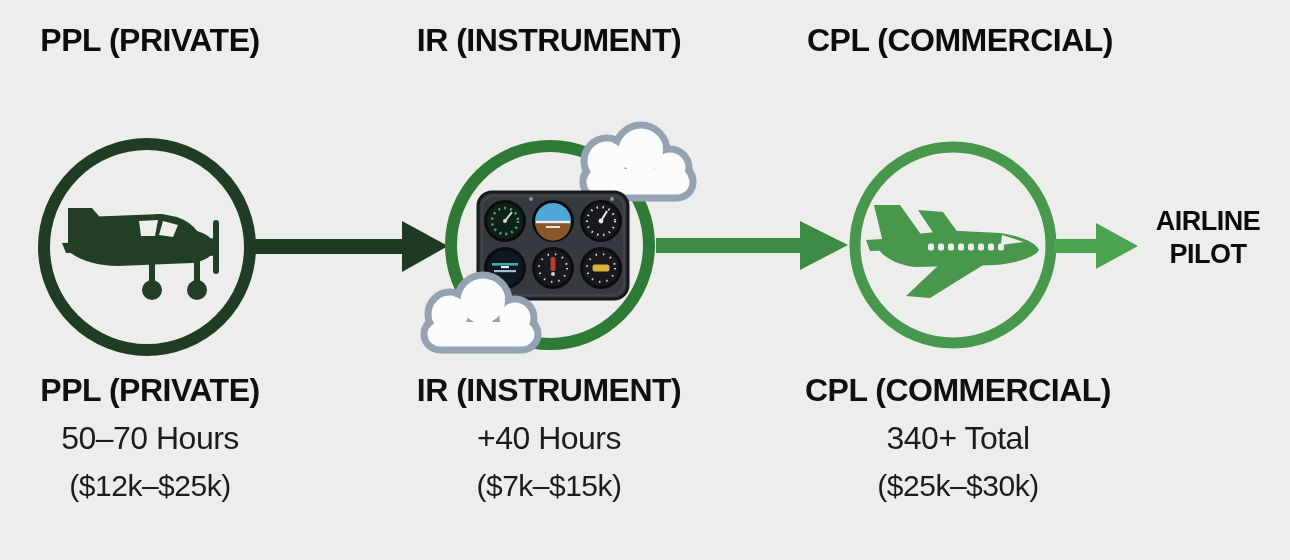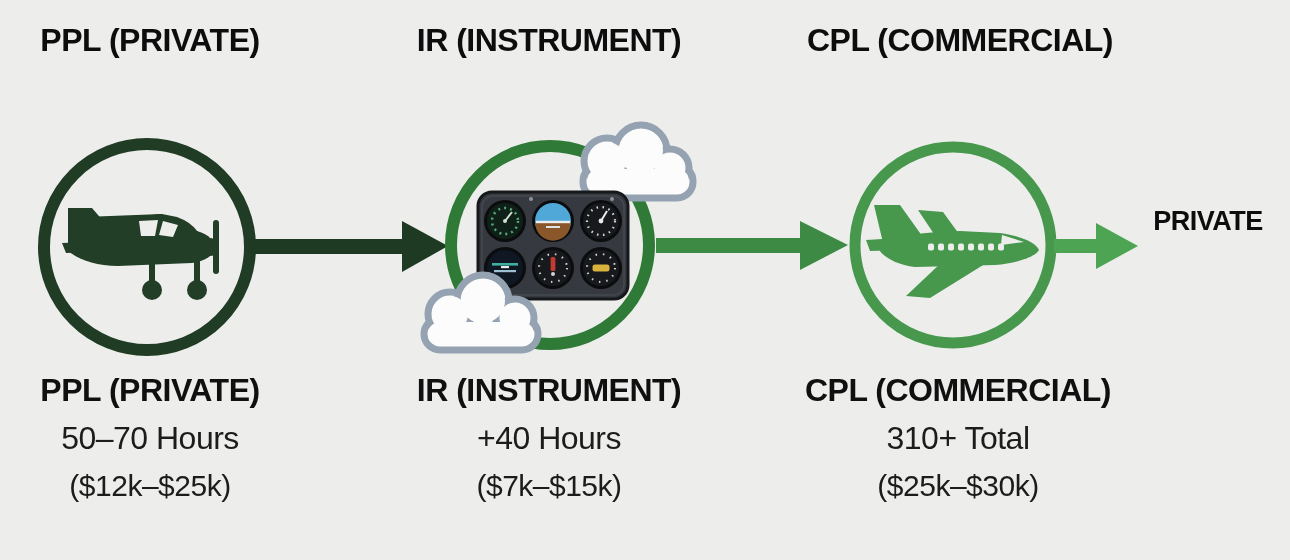--- a/index.html
+++ b/index.html
@@ -195,32 +195,33 @@
       <rect x="1054" y="239" width="48" height="14"></rect>
       <polygon points="1096,223 1138,246 1096,269"></polygon>
     </g>
   </svg>
 
   <div class="hdr s1">PPL (PRIVATE)</div>
   <div class="hdr s2">IR (INSTRUMENT)</div>
   <div class="hdr s3">CPL (COMMERCIAL)</div>
 
   <div class="final">
-    <div>PRIVATE</div>
+    <div>AIRLINE</div>
+    <div>PILOT</div>
   </div>
 
   <div class="blk s1">
     <div class="t">PPL (PRIVATE)</div>
     <div class="h">50–70 Hours</div>
     <div class="c">($12k–$25k)</div>
   </div>
   <div class="blk s2">
     <div class="t">IR (INSTRUMENT)</div>
     <div class="h">+40 Hours</div>
     <div class="c">($7k–$15k)</div>
   </div>
   <div class="blk s3">
     <div class="t">CPL (COMMERCIAL)</div>
-    <div class="h">310+ Total</div>
+    <div class="h">340+ Total</div>
     <div class="c">($25k–$30k)</div>
   </div>
 
 </div>
 
 </body></html>

